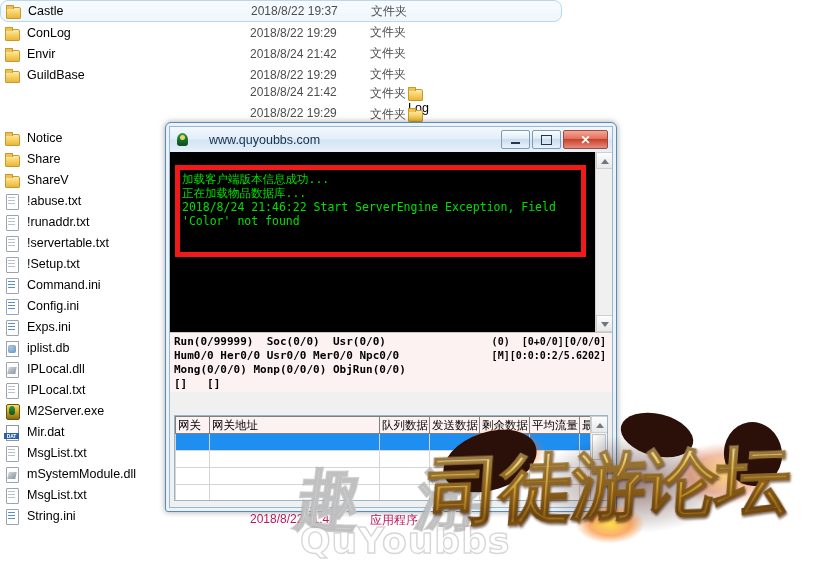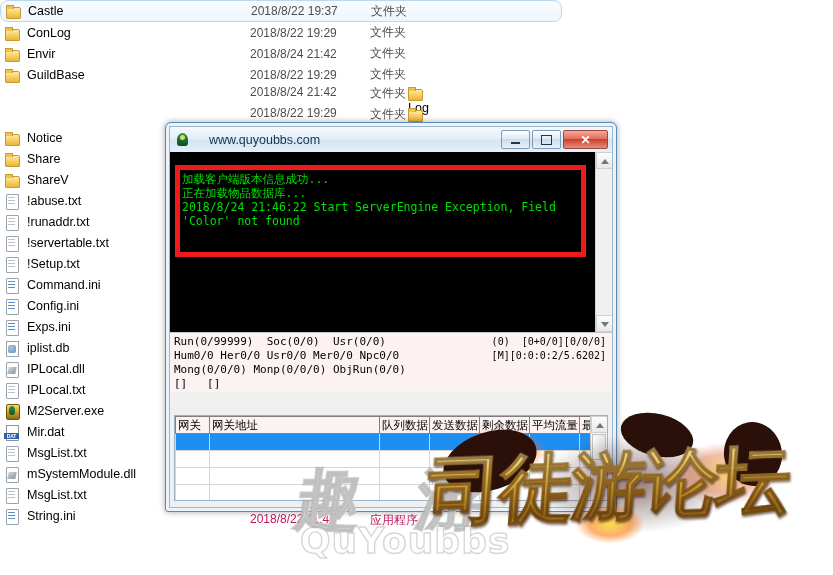--- a/index.html
+++ b/index.html
@@ -357,20 +357,21 @@
     white-space: pre-wrap;
     word-break: break-word;
   }
 
   .status-area {
     background: #fdf2f2;
     height: 60px;
     position: relative;
     border-top: 1px solid #c7c7c7;
     overflow: hidden;
+    font-weight: bold;
   }
   .status-left {
     position: absolute;
     left: 4px; top: 2px;
     color: #000000;
     font-family: "DejaVu Sans Mono", monospace;
     font-size: 11px;
     line-height: 14px;
     white-space: pre;
   }

